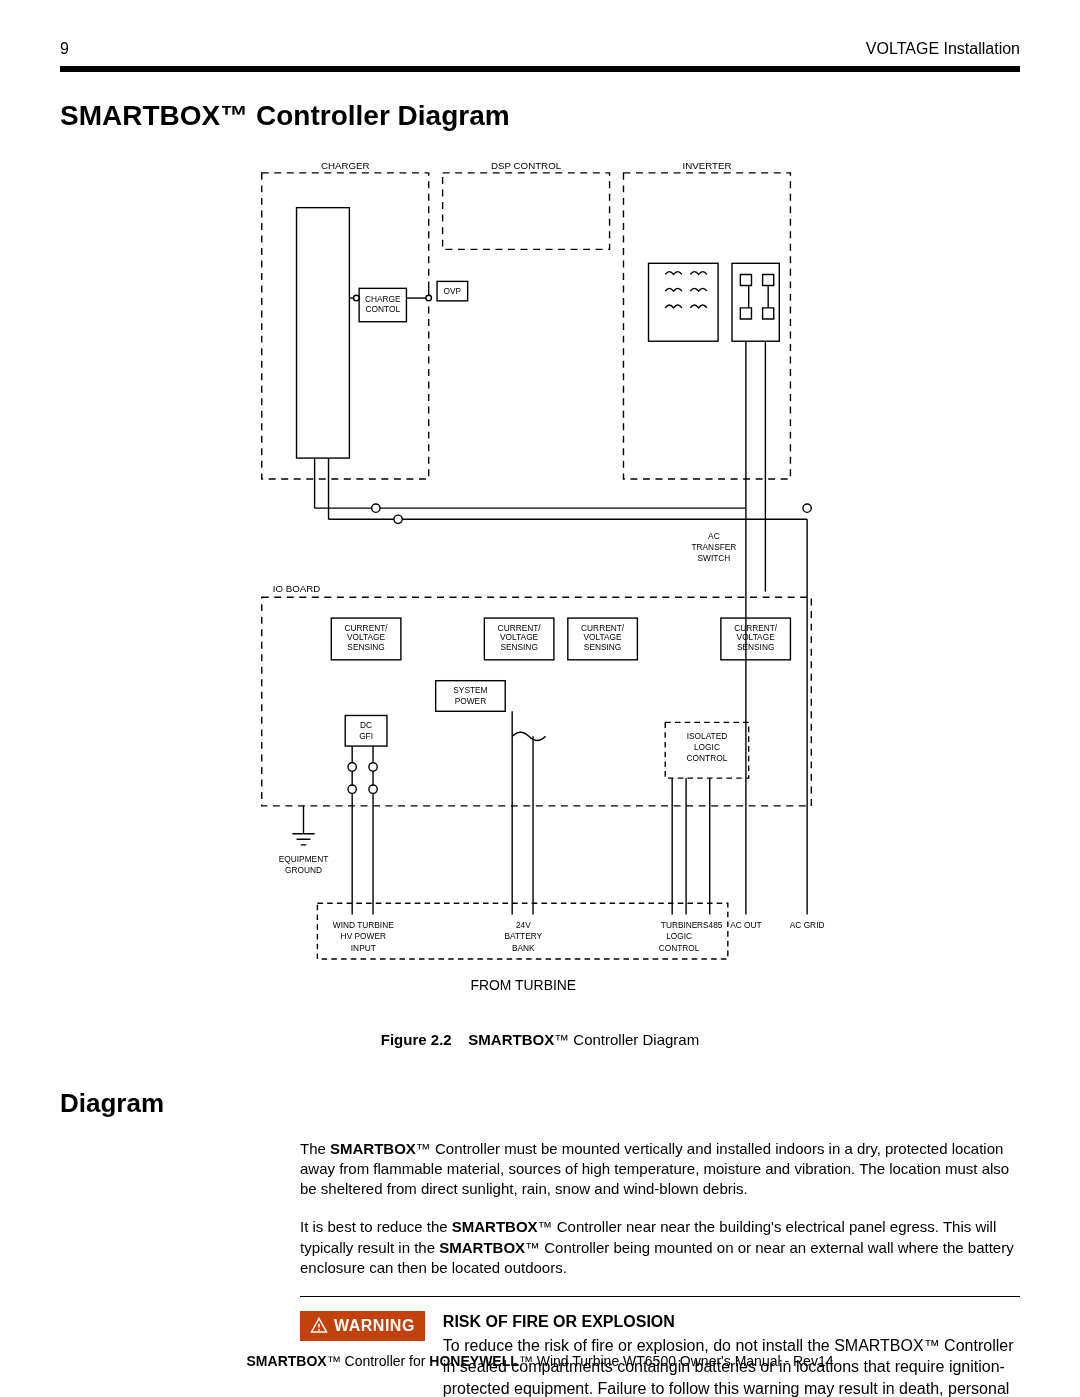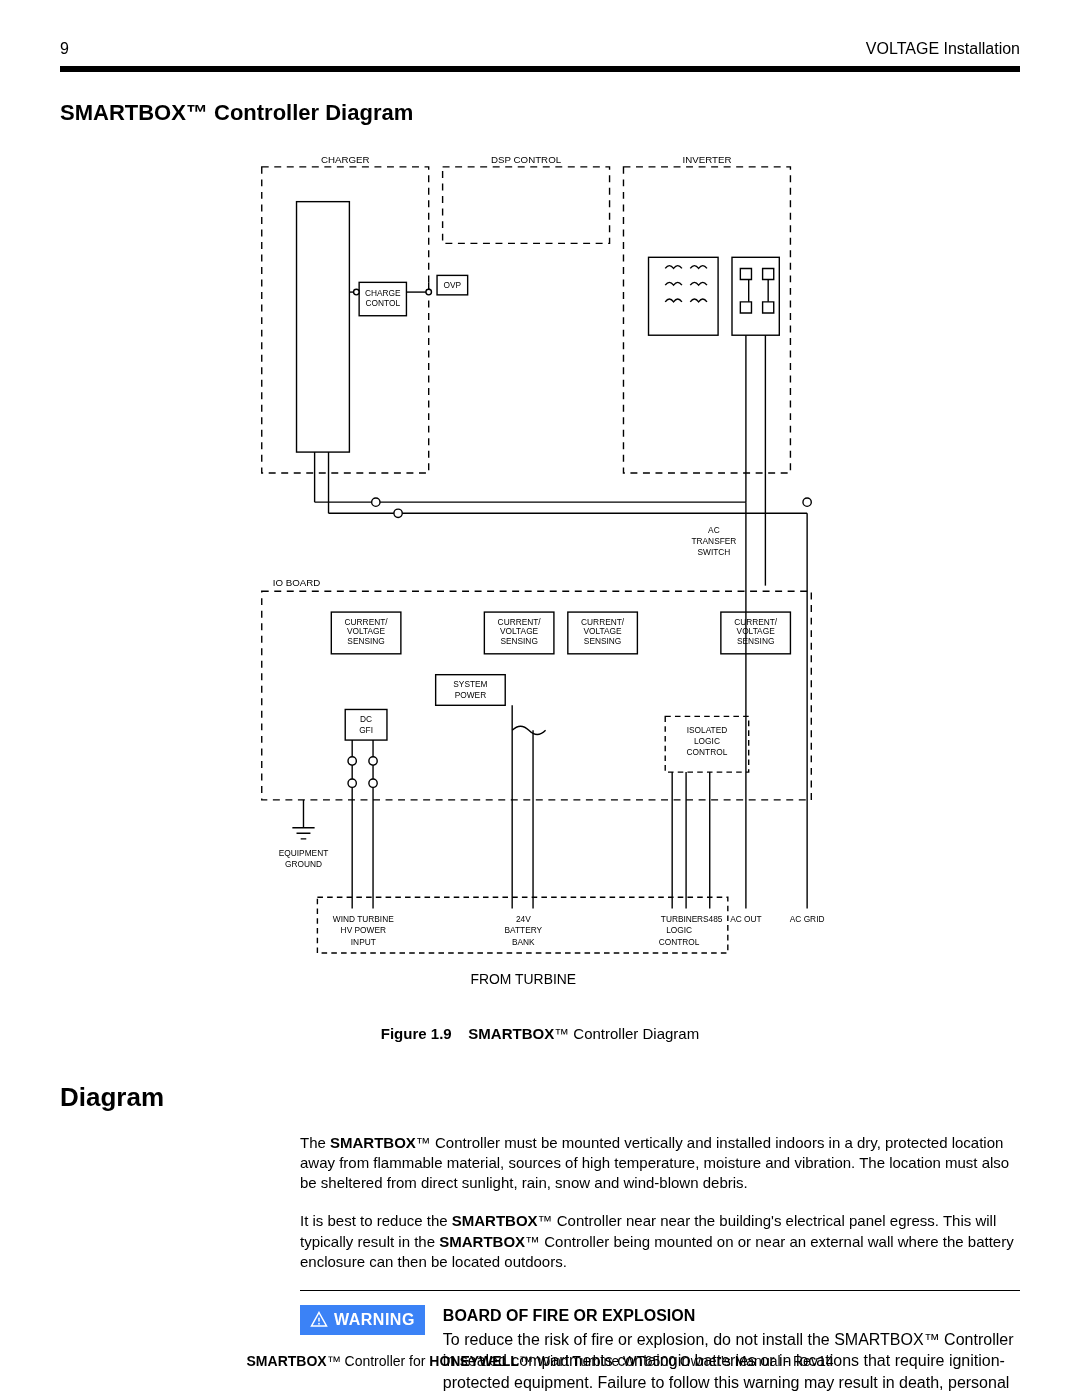--- a/index.html
+++ b/index.html
@@ -1,29 +1,29 @@
 <!DOCTYPE html>
 <html><head>
 <meta charset="utf-8">
 <style>
   html,body{margin:0;padding:0;background:#fff;font-family:Arial,Helvetica,sans-serif;color:#000;}
   .page{width:1080px;height:1397px;position:relative;box-sizing:border-box;padding:40px 60px 30px 60px;}
   .header{display:flex;justify-content:space-between;font-size:16px;font-weight:400;margin-bottom:8px;}
   .rule{height:6px;background:#000;margin-bottom:28px;}
-  .section-title{font-size:22px;font-weight:700;margin:0 0 20px 0;}
+  .section-title{font-size:28px;font-weight:700;margin:0 0 20px 0;}
   .diagram-wrap{width:640px;margin:0 auto;}
   .diagram{width:100%;height:auto;display:block;}
   .caption{text-align:center;font-size:15px;margin:16px 0 40px 0;}
   .caption .fig{font-weight:700;}
   .h2{font-size:26px;font-weight:700;margin:0 0 20px 0;}
   .body-col{margin-left:240px;font-size:15px;line-height:1.35;}
   .body-col p{margin:0 0 18px 0;}
   .body-col .b{font-weight:700;}
   .warning-block{margin-left:240px;border-top:1.5px solid #000;border-bottom:1.5px solid #000;padding:14px 0;display:flex;gap:18px;align-items:flex-start;}
-  .warn-badge{background:#3b82f6;color:#fff;font-weight:700;padding:6px 10px;display:flex;align-items:center;gap:6px;font-size:16px;letter-spacing:0.5px;}
+  .warn-badge{background:#c2410c;color:#fff;font-weight:700;padding:6px 10px;display:flex;align-items:center;gap:6px;font-size:16px;letter-spacing:0.5px;}
   .warn-badge svg{width:18px;height:18px;flex:0 0 18px;}
   .warn-text{font-size:16px;line-height:1.35;}
   .warn-text .risk{font-weight:700;display:block;margin-bottom:2px;}
   .footer{position:absolute;left:60px;right:60px;bottom:28px;text-align:center;font-size:14px;}
   .footer .b{font-weight:700;}
   
   .dt{font-family:Arial,Helvetica,sans-serif;font-size:7px;text-anchor:middle;}
   .dt-s{font-family:Arial,Helvetica,sans-serif;font-size:6px;text-anchor:middle;}
   .dt-l{font-family:Arial,Helvetica,sans-serif;font-size:10px;text-anchor:middle;}
 </style>
@@ -184,21 +184,21 @@
       <text class="dt-s" x="330" y="574">CONTROL</text>
 
       <text class="dt-s" x="352" y="558">RS485</text>
       <text class="dt-s" x="378" y="558">AC OUT</text>
       <text class="dt-s" x="422" y="558">AC GRID</text>
 
       <text class="dt-l" x="218" y="602">FROM TURBINE</text>
     </svg>
 
     <div class="caption">
-      <span class="fig">Figure 1.9</span>
+      <span class="fig">Figure 2.2</span>
       &nbsp;&nbsp;
       <span class="fig">SMARTBOX</span>™ Controller Diagram
     </div>
   </div>
 
   <div class="h2">Diagram</div>
 
   <div class="body-col">
     <p>
       <span>The </span><span class="b">SMARTBOX</span><span>™ Controller must be mounted vertically and installed indoors in a dry, protected location away from flammable material, sources of high temperature, moisture and vibration. The location must also be sheltered from direct sunlight, rain, snow and wind-blown debris.</span>
@@ -211,21 +211,21 @@
   <div class="warning-block">
     <div class="warn-badge">
       <svg viewBox="0 0 24 24">
           <path d="M12 2 L22 20 L2 20 Z" fill="none" stroke="#fff" stroke-width="2"></path>
           <line x1="12" y1="9" x2="12" y2="14" stroke="#fff" stroke-width="2"></line>
           <circle cx="12" cy="17" r="1.2" fill="#fff"></circle>
         </svg>
       <span>WARNING</span>
     </div>
     <div class="warn-text">
-      <span class="risk">BOARD OF FIRE OR EXPLOSION</span>
+      <span class="risk">RISK OF FIRE OR EXPLOSION</span>
       <span>To reduce the risk of fire or explosion, do not install the </span><span class="b">SMARTBOX</span><span>™ Controller in sealed compartments containgin batteries or in locations that require ignition-protected equipment. Failure to follow this warning may result in death, personal injury or property damage.</span>
     </div>
   </div>
 
   <div class="footer">
     <span class="b">SMARTBOX</span><span>™ Controller for </span><span class="b">HONEYWELL</span><span>™ Wind Turbine WT6500 Owner's Manual - Rev14</span>
   </div>
 
 </div>
 

